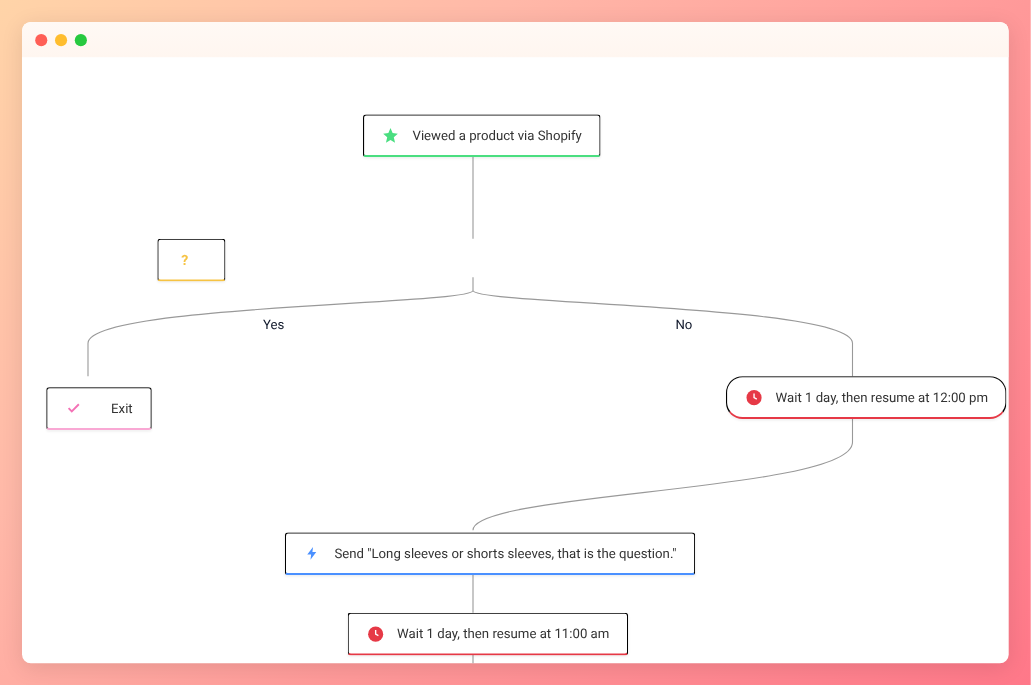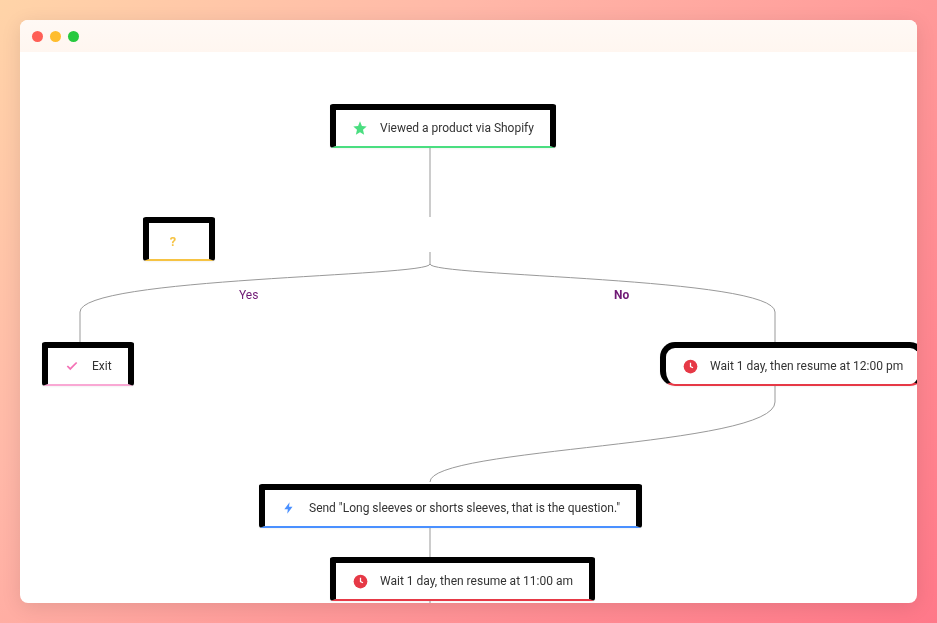--- a/index.html
+++ b/index.html
@@ -33,21 +33,21 @@
 .dot.yellow { background: #ffbd2e; }
 .dot.green { background: #27c93f; }
 .canvas {
   position: relative;
   width: 100%;
   height: calc(100% - 32px);
 }
 .node {
   position: absolute;
   background: #fff;
-  border: 6px solid #000000;
+  border: 1px solid #000000;
   border-radius: 3px;
   display: flex;
   align-items: center;
   padding: 10px 16px;
   font-size: 12px;
   color: #333;
   box-shadow: 0 1px 2px rgba(0,0,0,0.05);
   white-space: nowrap;
 }
 .node .icon {
@@ -60,21 +60,21 @@
   flex-shrink: 0;
 }
 .bb-green { border-bottom: 2px solid #4ade80; }
 .bb-yellow { border-bottom: 2px solid #f6c343; }
 .bb-red { border-bottom: 2px solid #e63946; }
 .bb-blue { border-bottom: 2px solid #4a90ff; }
 .bb-pink { border-bottom: 2px solid #f9a8d4; }
 .branch-label {
   position: absolute;
   font-size: 12px;
-  color: #701a75;
+  color: #0f172a;
 }
 svg.connectors {
   position: absolute;
   top: 0;
   left: 0;
   pointer-events: none;
 }
 </style>
 </head>
 <body>
@@ -116,23 +116,23 @@
 
     <div class="node bb-yellow" style="left:123px; top:165px; white-space:normal; max-width:580px;">
       <span class="icon">
         <svg width="14" height="14" viewBox="0 0 24 24">
             <text x="12" y="20" text-anchor="middle" font-size="22" font-weight="bold" fill="#f6c343">?</text>
           </svg>
       </span>
     </div>
 
     <div class="branch-label" style="left:219px; top:236px;">Yes</div>
-    <div class="branch-label" style="left:594px; top:236px;font-weight:bold;">No</div>
+    <div class="branch-label" style="left:594px; top:236px;">No</div>
 
-    <div class="node bb-pink" style="left:22px; top:290px;">
+    <div class="node bb-pink" style="left:22px; top:300px;gap:14px;">
       <span class="icon">
         <svg width="14" height="14" viewBox="0 0 24 24">
             <path fill="none" stroke="#f472b6" stroke-width="3" d="M4 12l5 5L20 6"></path>
           </svg>
       </span>
       <span>Exit</span>
     </div>
 
     <div class="node bb-red" style="left:640px; top:290px;border-radius:15px;">
       <span class="icon">
@@ -146,21 +146,21 @@
 
     <div class="node bb-blue" style="left:239px; top:432px;">
       <span class="icon">
         <svg width="14" height="14" viewBox="0 0 24 24">
             <path fill="#4a90ff" d="M13 2L4 14h6l-1 8 9-12h-6z"></path>
           </svg>
       </span>
       <span>Send "Long sleeves or shorts sleeves, that is the question."</span>
     </div>
 
-    <div class="node bb-red" style="left:310px; top:505px;">
+    <div class="node bb-red" style="left:296px; top:505px;">
       <span class="icon">
         <svg width="15" height="15" viewBox="0 0 24 24">
             <circle cx="12" cy="12" r="11" fill="#e63946"></circle>
             <path stroke="#fff" stroke-width="2" fill="none" d="M12 6v6l4 2"></path>
           </svg>
       </span>
       <span>Wait 1 day, then resume at 11:00 am</span>
     </div>
 
   </div>

